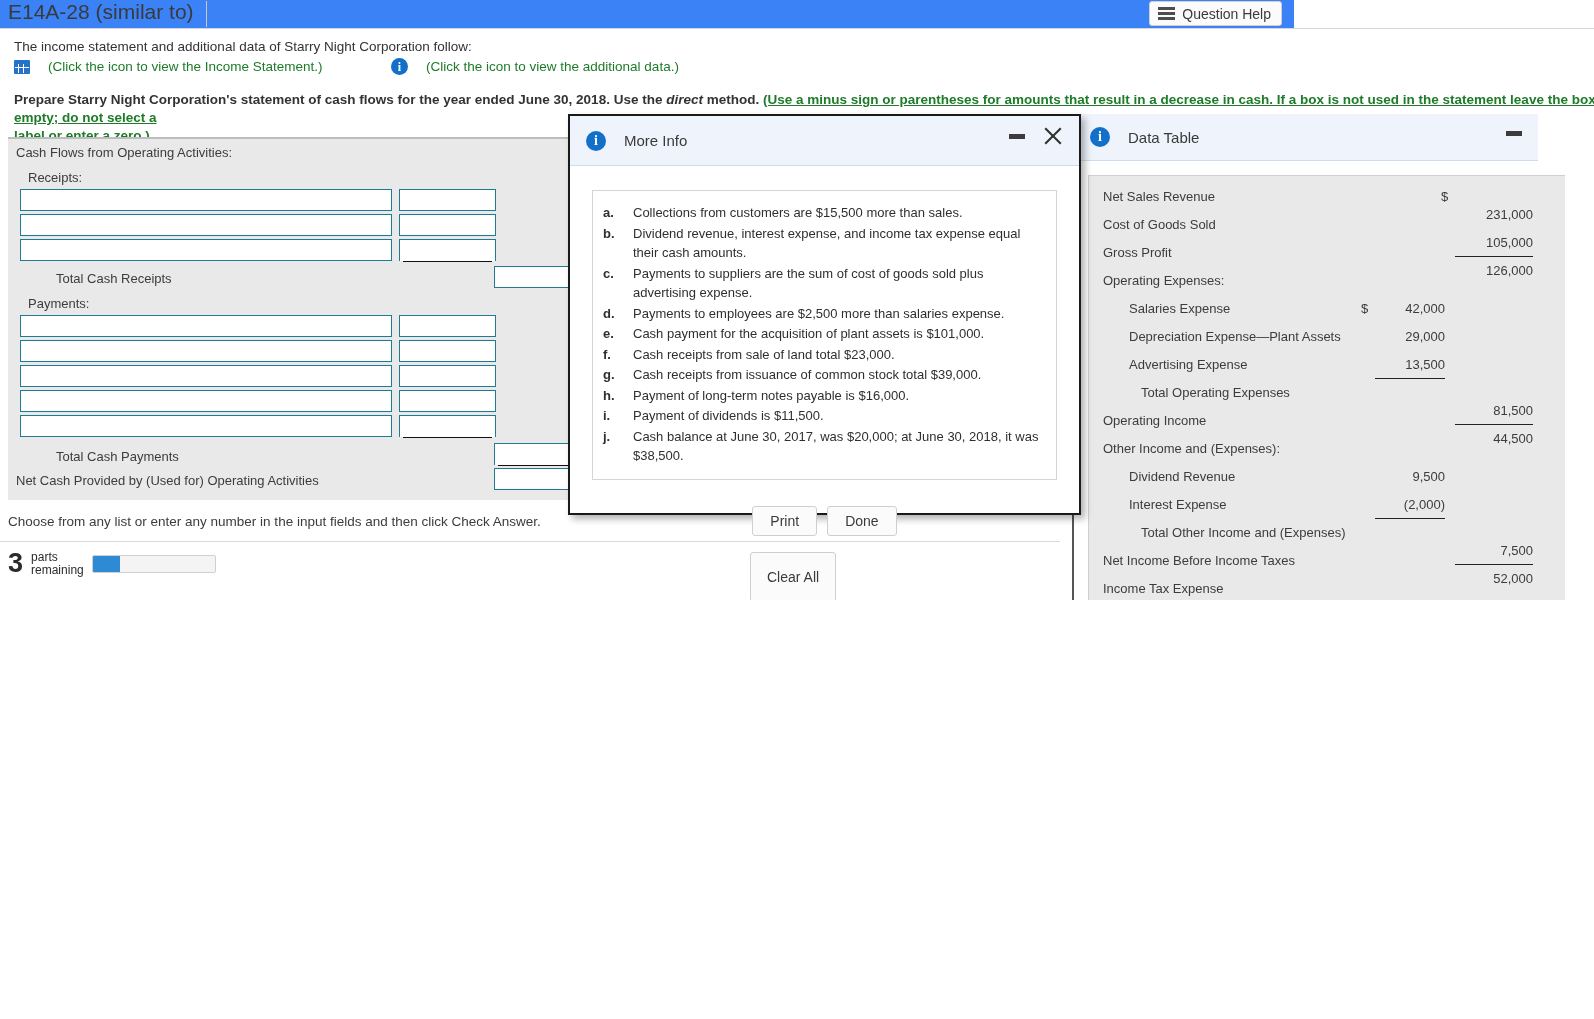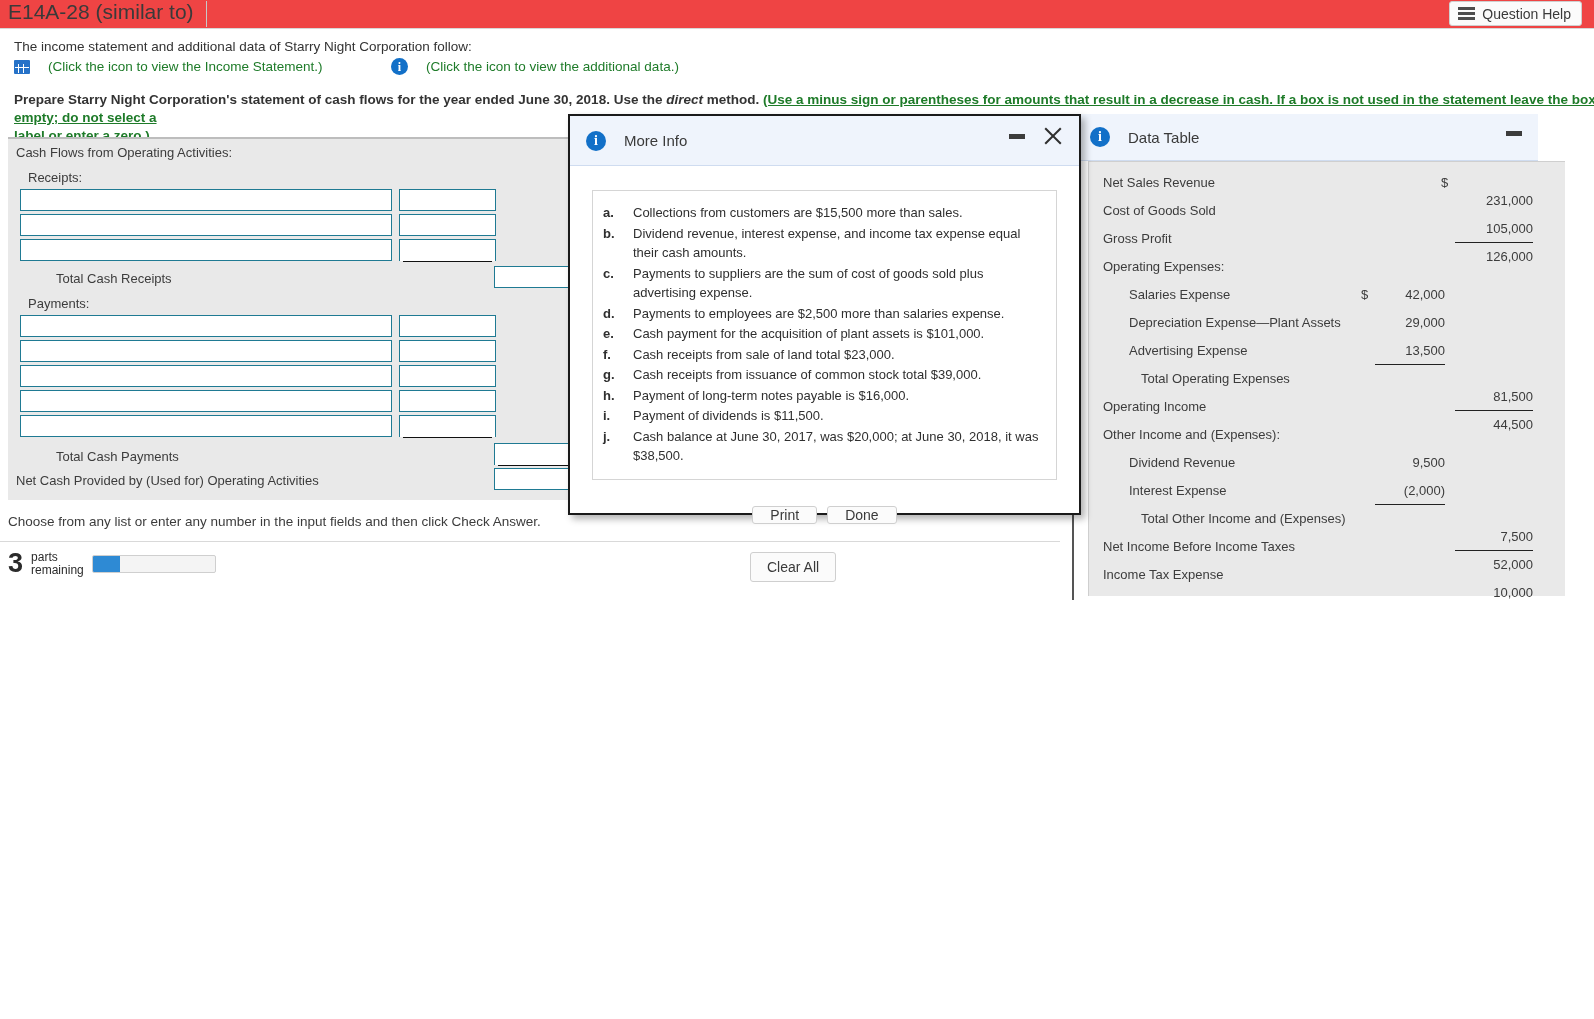--- a/index.html
+++ b/index.html
@@ -22,22 +22,22 @@
     position: absolute;
     left: 0; top: 0;
     width: 1594px; height: 600px;
     background: #ffffff;
     overflow: hidden;
   }
 
   
   .titlebar {
     position: absolute; left: 0; top: 0;
-    width: 1594px; height: 28px;
-    background: #ef4444;
+    width: 1294px; height: 28px;
+    background: #3b82f6;
   }
   .tab-title {
     position: absolute; left: 8px; top: 0px;
     font-size: 21px; color: #3a3a3a;
     letter-spacing: 0px;
     white-space: nowrap;
   }
   .tab-div {
     position: absolute; left: 206px; top: 1px;
     width: 1px; height: 26px; background: #c8c8c8;
@@ -140,21 +140,21 @@
   }
   .parts-num { font-size: 27px; color: #2b2b2b; line-height: 27px; font-weight: bold; }
   .parts-txt { font-size: 12px; color: #2b2b2b; line-height: 13px; }
   .pbar {
     width: 124px; height: 18px; background: #f4f4f4;
     border: 1px solid #cfcfcf; border-radius: 2px; overflow: hidden;
   }
   .pbar span { display:block; height: 100%; width: 22%; background: #2e8ad4; }
   .clearall {
     position: absolute; left: 750px; top: 552px;
-    padding: 6px 16px; border: 1px solid #cfcfcf; border-radius: 3px;
+    padding: 16px 16px; border: 1px solid #cfcfcf; border-radius: 3px;
     background: #fbfbfb; font-size: 14px; color: #3a3a3a; cursor: pointer;
   }
 
   
   .modal {
     position: absolute; left: 568px; top: 114px;
     width: 513px; height: 401px;
     background: #ffffff;
     border: 2px solid #1a1a1a;
     box-shadow: 4px 4px 7px rgba(0,0,0,0.30);
@@ -190,21 +190,21 @@
     display: flex; gap: 10px;
     font-size: 13px; color: #2f2f2f; line-height: 19.5px;
     margin-bottom: 1px;
   }
   .infolist .key { width: 20px; flex: none; font-weight: bold; }
   .modal-btns {
     display: flex; justify-content: center; gap: 10px;
     margin-top: 26px;
   }
   .mbtn {
-    padding: 0 17px; border: 1px solid #cfcfcf; border-radius: 3px;
+    padding: 6px 17px; border: 1px solid #cfcfcf; border-radius: 3px;
     background: #fbfbfb; font-size: 14px; color: #3a3a3a; cursor: pointer;
   }
 
   
   .dtpanel {
     position: absolute; left: 1072px; top: 114px;
     width: 466px; height: 486px;
     background: #ffffff;
     border-left: 2px solid #555;
     z-index: 30;
@@ -213,21 +213,21 @@
     position: relative; height: 47px;
     background: #eff4fc; border-bottom: 1px solid #cfdcf0;
     display: flex; align-items: center; padding-left: 16px; gap: 18px;
   }
   .dt-head .info-icon { width: 20px; height: 20px; font-size: 14px; }
   .dt-title { font-size: 15px; color: #3a3a3a; }
   .dt-min {
     position: absolute; right: 16px; top: 17px;
     width: 16px; height: 5px; background: #3c3c3c; cursor: pointer;
   }
-  .dt-body { position: relative; padding: 0 0 0 14px; }
+  .dt-body { position: relative; padding: 14px 0 0 14px; }
   .dt-table {
     position: relative;
     width: 477px;
     background: #e9e9e9;
     border-top: 1px solid #cfcfcf;
     border-left: 1px solid #cfcfcf;
     padding: 6px 0 8px 0;
   }
   .dtrow {
     position: relative; height: 28px;

